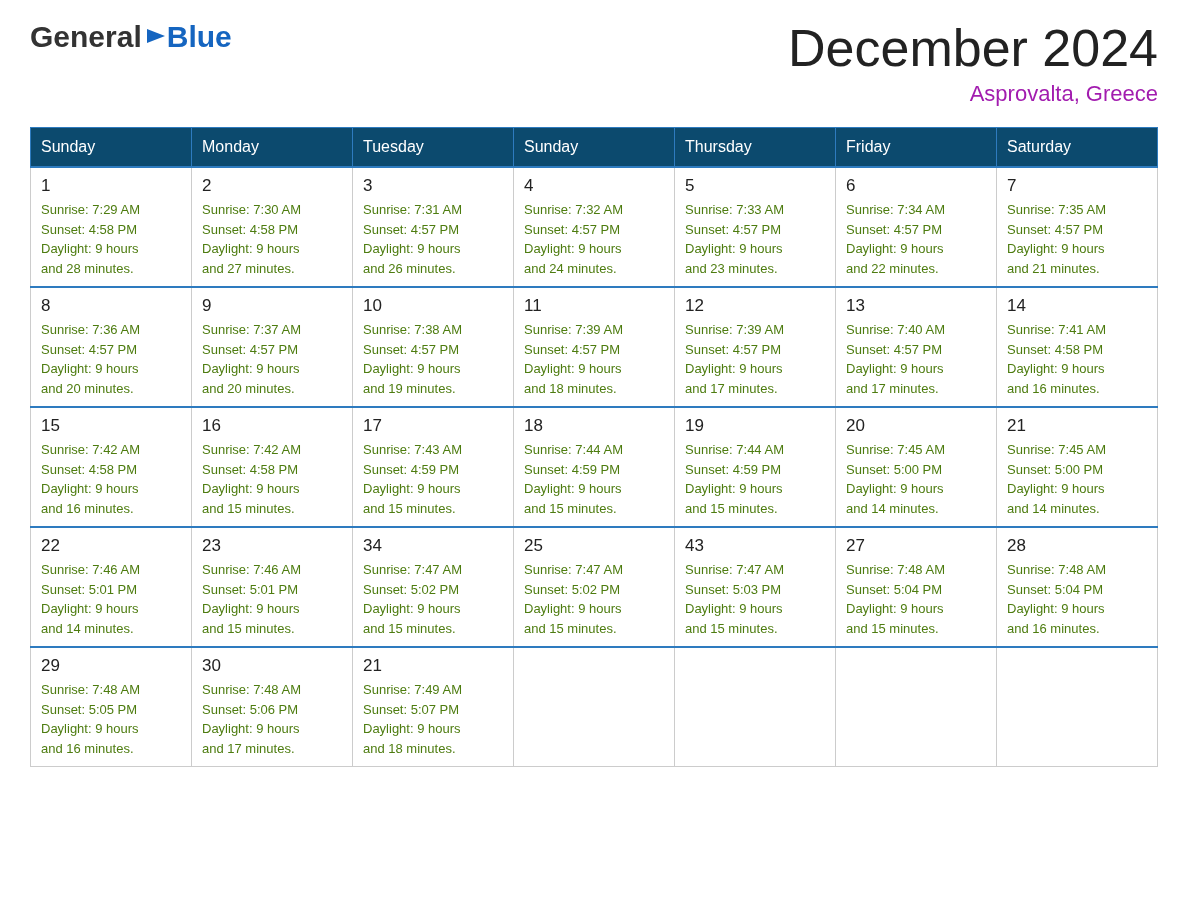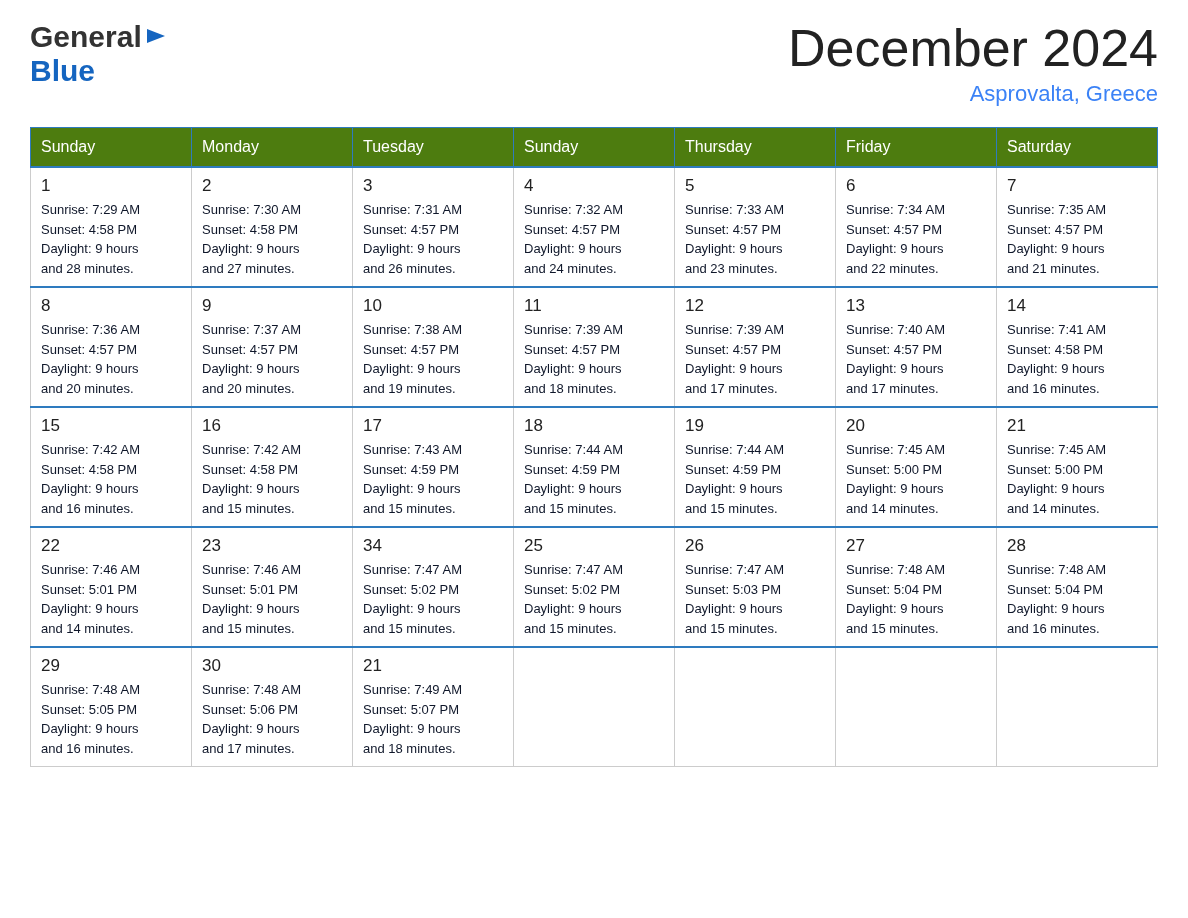--- a/index.html
+++ b/index.html
@@ -11,49 +11,49 @@
       min-height: 918px;
     }
     .header {
       display: flex;
       justify-content: space-between;
       align-items: flex-start;
       margin-bottom: 20px;
     }
     .logo-wrapper {
       display: flex;
-      flex-direction: column;
+      flex-direction: row;
       align-items: flex-start;
     }
     .logo-row1 {
       display: flex;
       align-items: center;
     }
     .title-block {
       text-align: right;
     }
     .month-title {
       font-size: 52px;
       font-weight: normal;
       color: #222;
       line-height: 1.1;
       margin-left: 9px;
     }
     .location-title {
       font-size: 22px;
-      color: #3b82f6;
+      color: #a21caf;
       margin-top: 4px;
     }
     .calendar-table {
       width: 100%;
       border-collapse: collapse;
       table-layout: fixed;
     }
     .calendar-table th {
-      background: #4d7c0f;
+      background: #0c4a6e;
       color: #fff;
       font-size: 16px;
       font-weight: normal;
       padding: 10px 10px;
       text-align: left;
       border: 1px solid #2e7bbf;
     }
     .calendar-table td {
       vertical-align: top;
       padding: 8px 10px;
@@ -66,21 +66,21 @@
     .day-number {
       font-size: 17px;
       font-weight: normal;
       display: block;
       margin-bottom: 4px;
       color: #222;
     }
     .day-info {
       font-size: 13px;
       line-height: 1.5;
-      color: #0f172a;
+      color: #4d7c0f;
     }
     .empty-cell {
       background: #fff;
       border-top: 2px solid #2e7bbf;
     }
     
     .logo-general {
       font-size: 30px;
       font-weight: bold;
       color: #333;
@@ -357,21 +357,21 @@
         <td>
           <span class="day-number">25</span>
         <div class="day-info">
           Sunrise: 7:47 AM<br>
           Sunset: 5:02 PM<br>
           Daylight: 9 hours<br>
           and 15 minutes.
         </div>
         </td>
         <td>
-          <span class="day-number">26</span>
+          <span class="day-number">43</span>
         <div class="day-info">
           Sunrise: 7:47 AM<br>
           Sunset: 5:03 PM<br>
           Daylight: 9 hours<br>
           and 15 minutes.
         </div>
         </td>
         <td>
           <span class="day-number">27</span>
         <div class="day-info">

